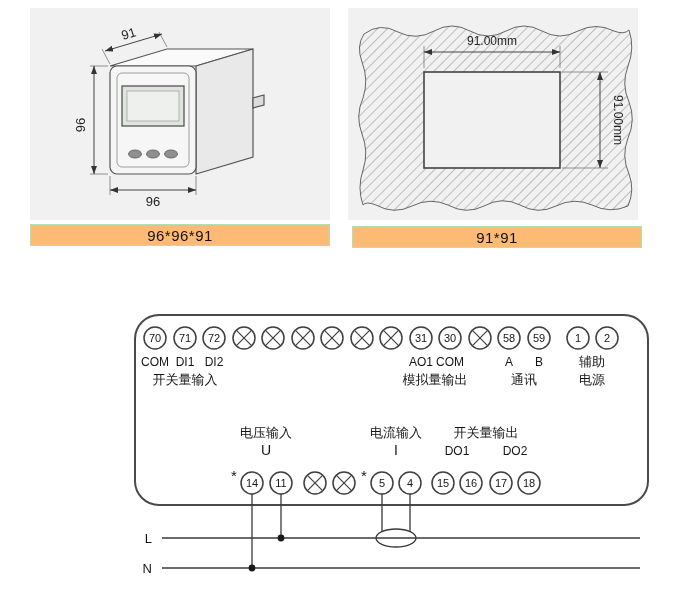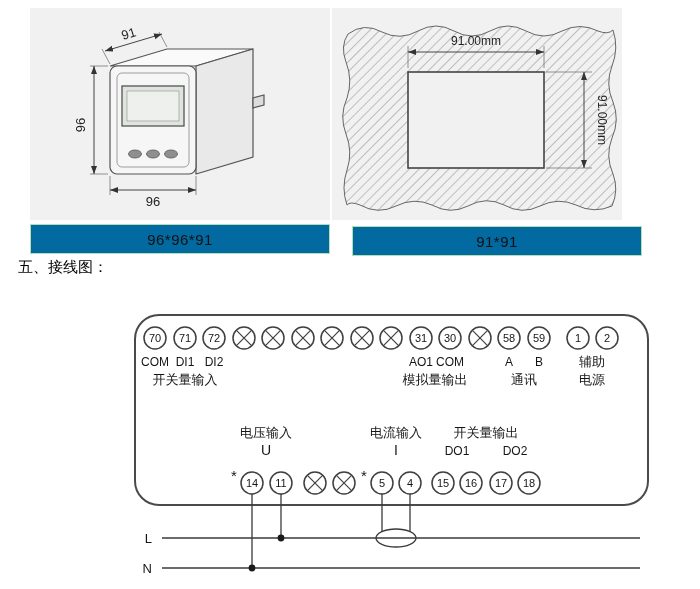--- a/index.html
+++ b/index.html
@@ -1,20 +1,20 @@
 <!DOCTYPE html>
 <html><head>
 <meta charset="utf-8">
 <style>
   body{margin:0;background:#fff}
   .page{position:relative;width:700px;height:589px;background:#fff;font-family:"Liberation Sans",sans-serif;overflow:hidden}
   .panel{position:absolute;background:#f1f1f1}
   .panel-meter{left:30px;top:8px;width:300px;height:212px}
-  .panel-cutout{left:332px;top:8px;width:290px;height:212px}
-  .caption{position:absolute;height:30px;background:#0369a1;border:1px solid #b2e0b2;box-sizing:border-box;
+  .panel-cutout{left:348px;top:8px;width:290px;height:212px}
+  .caption{position:absolute;height:22px;background:#fdba74;border:1px solid #b2e0b2;box-sizing:border-box;
            display:flex;align-items:center;justify-content:center;font-size:15px;color:#111;letter-spacing:.5px}
   .caption-meter{left:30px;top:224px;width:300px}
   .caption-cutout{left:352px;top:226px;width:290px}
   .section-title{position:absolute;left:18px;top:258px;font-size:15px;color:#000}
   .wiring-svg{position:absolute;left:0;top:295px}
   svg text{fill:#151515;font-family:"Liberation Sans",sans-serif}
   .num{font-size:11px;text-anchor:middle}
   .sub{font-size:12px;text-anchor:middle}
   .cjk{font-size:13px;text-anchor:middle}
   .sym{font-size:14px;text-anchor:middle}
@@ -101,21 +101,20 @@
       <text class="dim12" x="144" y="37">91.00mm</text>
 
       <line class="ext" x1="214" y1="64" x2="260" y2="64"></line>
       <line class="ext" x1="214" y1="160" x2="260" y2="160"></line>
       <line class="dimline" x1="252" y1="64" x2="252" y2="160" marker-start="url(#arrC)" marker-end="url(#arrC)"></line>
       <text class="dim12" transform="translate(266,112) rotate(90)">91.00mm</text>
     </svg>
   </section>
   <div class="caption caption-cutout">91*91</div>
 
-  <div class="section-title">五、接线图：</div>
 
   <svg class="wiring-svg" width="700" height="294" viewBox="0 0 700 294">
 
     <rect x="135" y="20" width="513" height="190" rx="24" fill="#ffffff" stroke="#4a4a4a" stroke-width="2"></rect>
 
     <g>
       <circle class="tc" cx="155" cy="43" r="11"></circle>
       <text class="num" x="155" y="47">70</text>
     </g>
     <g>

